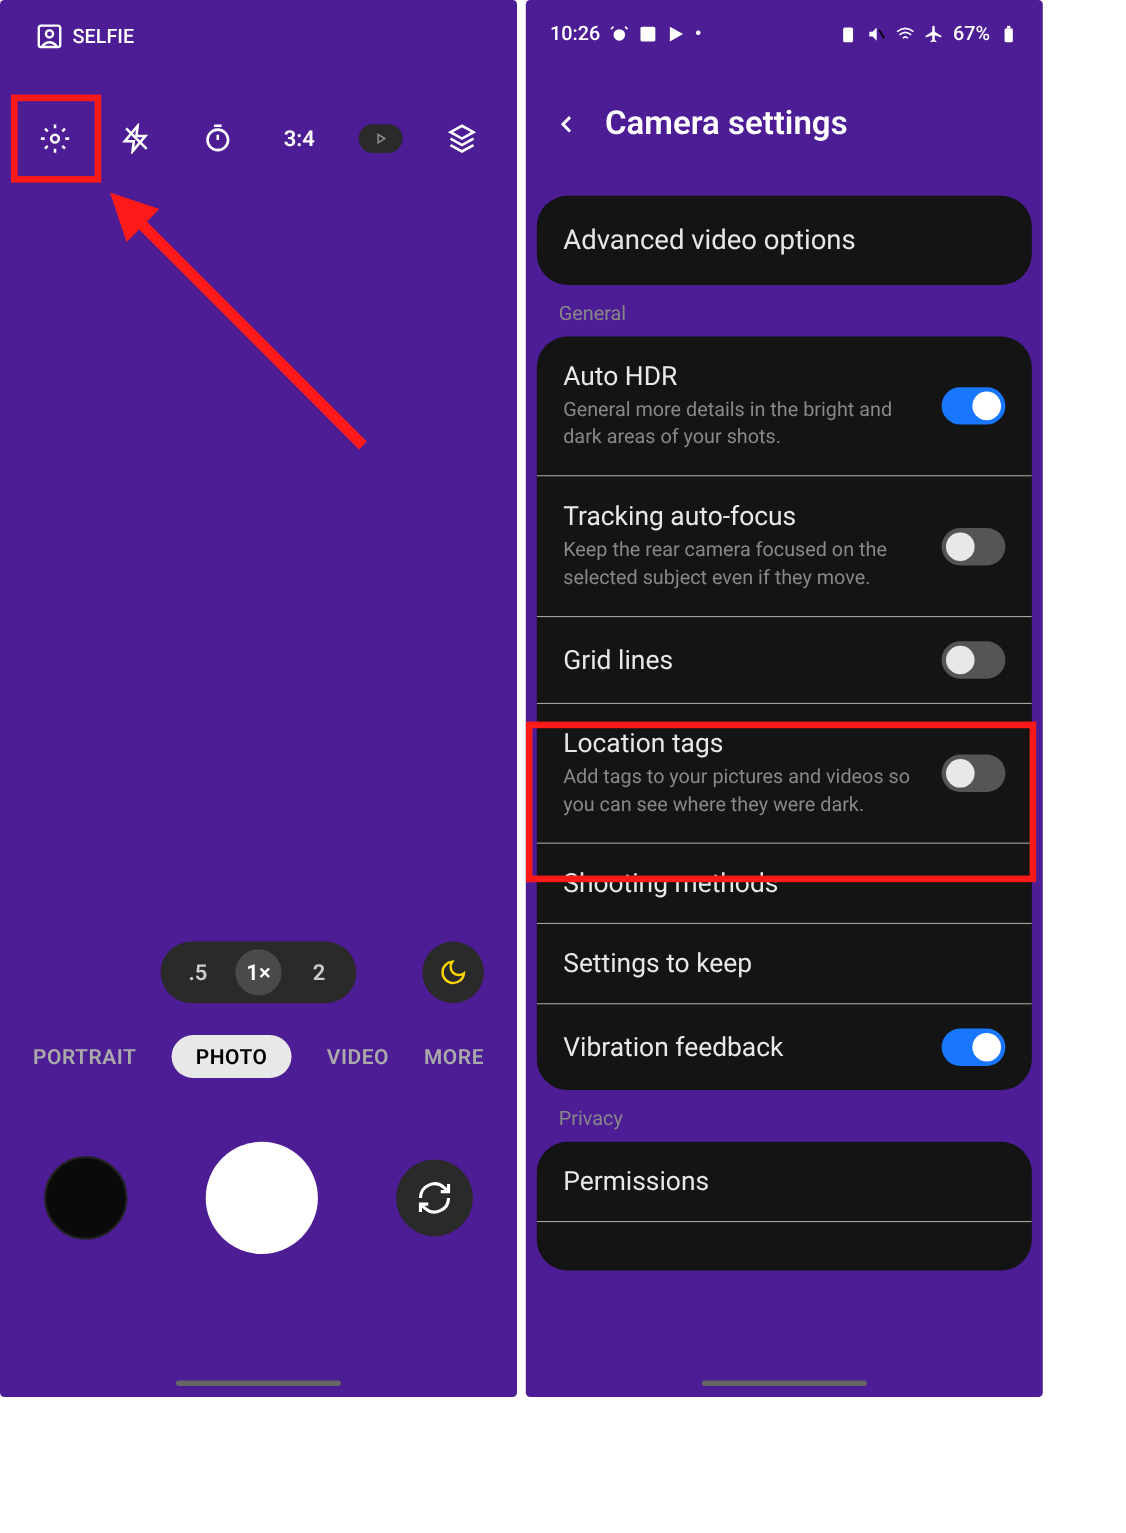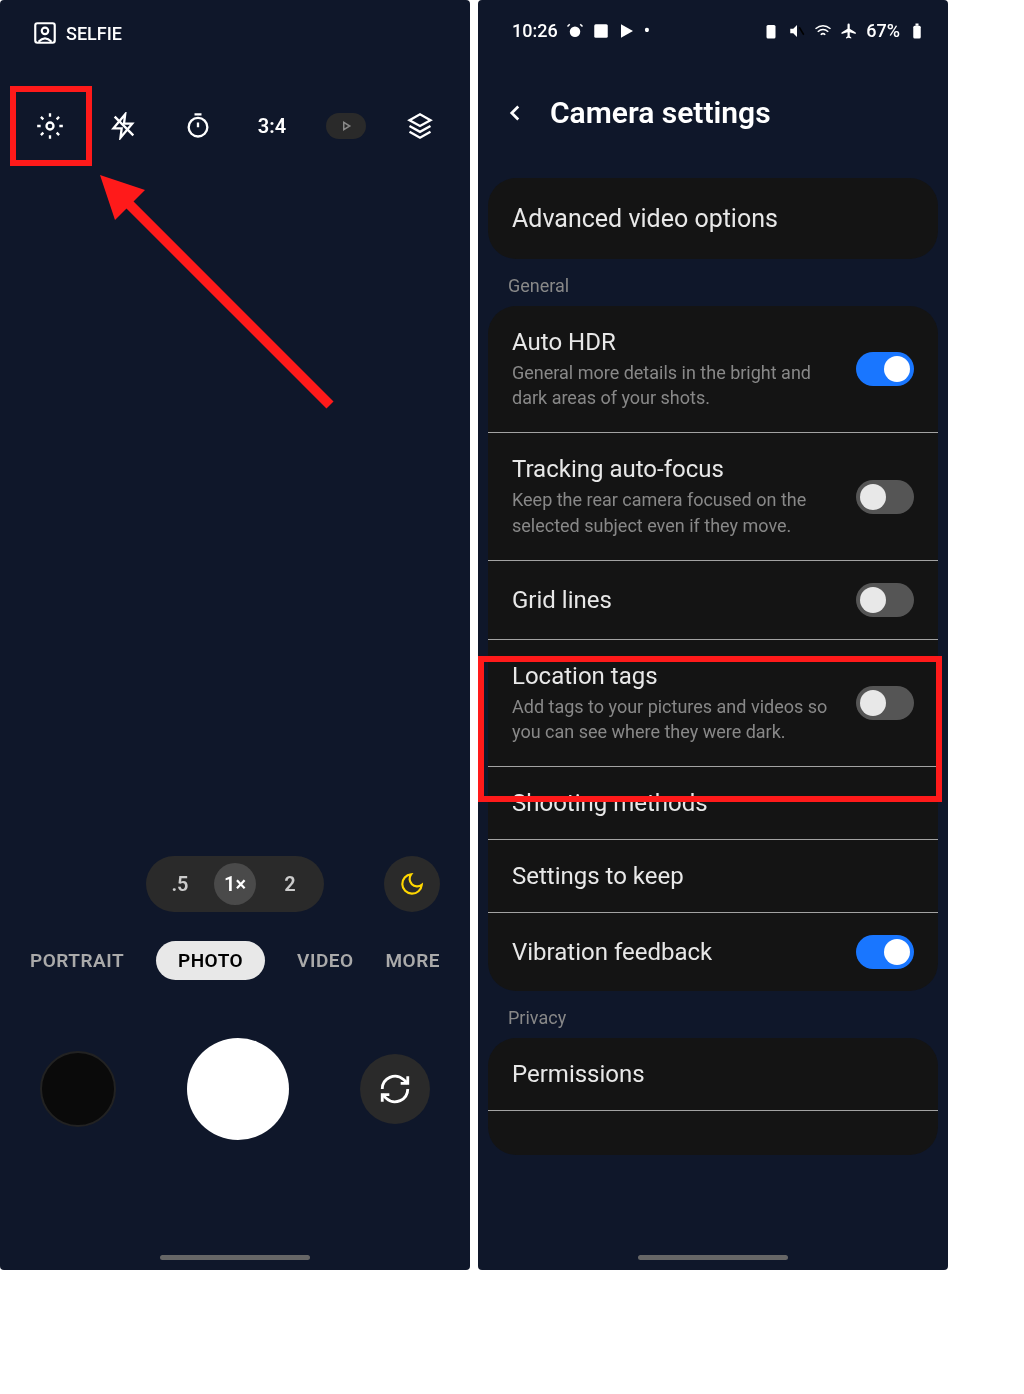--- a/index.html
+++ b/index.html
@@ -5,21 +5,21 @@
     * { margin: 0; padding: 0; box-sizing: border-box; }
     body {
       background: #fff;
       font-family: -apple-system, BlinkMacSystemFont, 'Segoe UI', Roboto, sans-serif;
       width: 1024px;
       height: 1394px;
       display: flex;
       gap: 4px;
     }
     .phone {
-      background: #0f172a;
+      background: #4c1d95;
       height: 1270px;
       position: relative;
       overflow: hidden;
       border-radius: 4px;
     }
     .phone-left {
       width: 470px;
     }
     .phone-right {
       width: 470px;
@@ -203,21 +203,21 @@
       left: 0;
       right: 0;
       display: flex;
       justify-content: space-between;
       align-items: center;
       padding: 0 22px;
       color: #fff;
       font-size: 18px;
       font-weight: 500;
     }
-    .status-left, .status-right { display: flex; align-items: center; gap: 8px; margin-left: 12px; }
+    .status-left, .status-right { display: flex; align-items: center; gap: 8px; }
     .status-bar svg { width: 18px; height: 18px; fill: #fff; }
     .settings-header {
       position: absolute;
       top: 95px;
       left: 0;
       display: flex;
       align-items: flex-end;
       gap: 22px;
       padding: 0 24px;
     }

